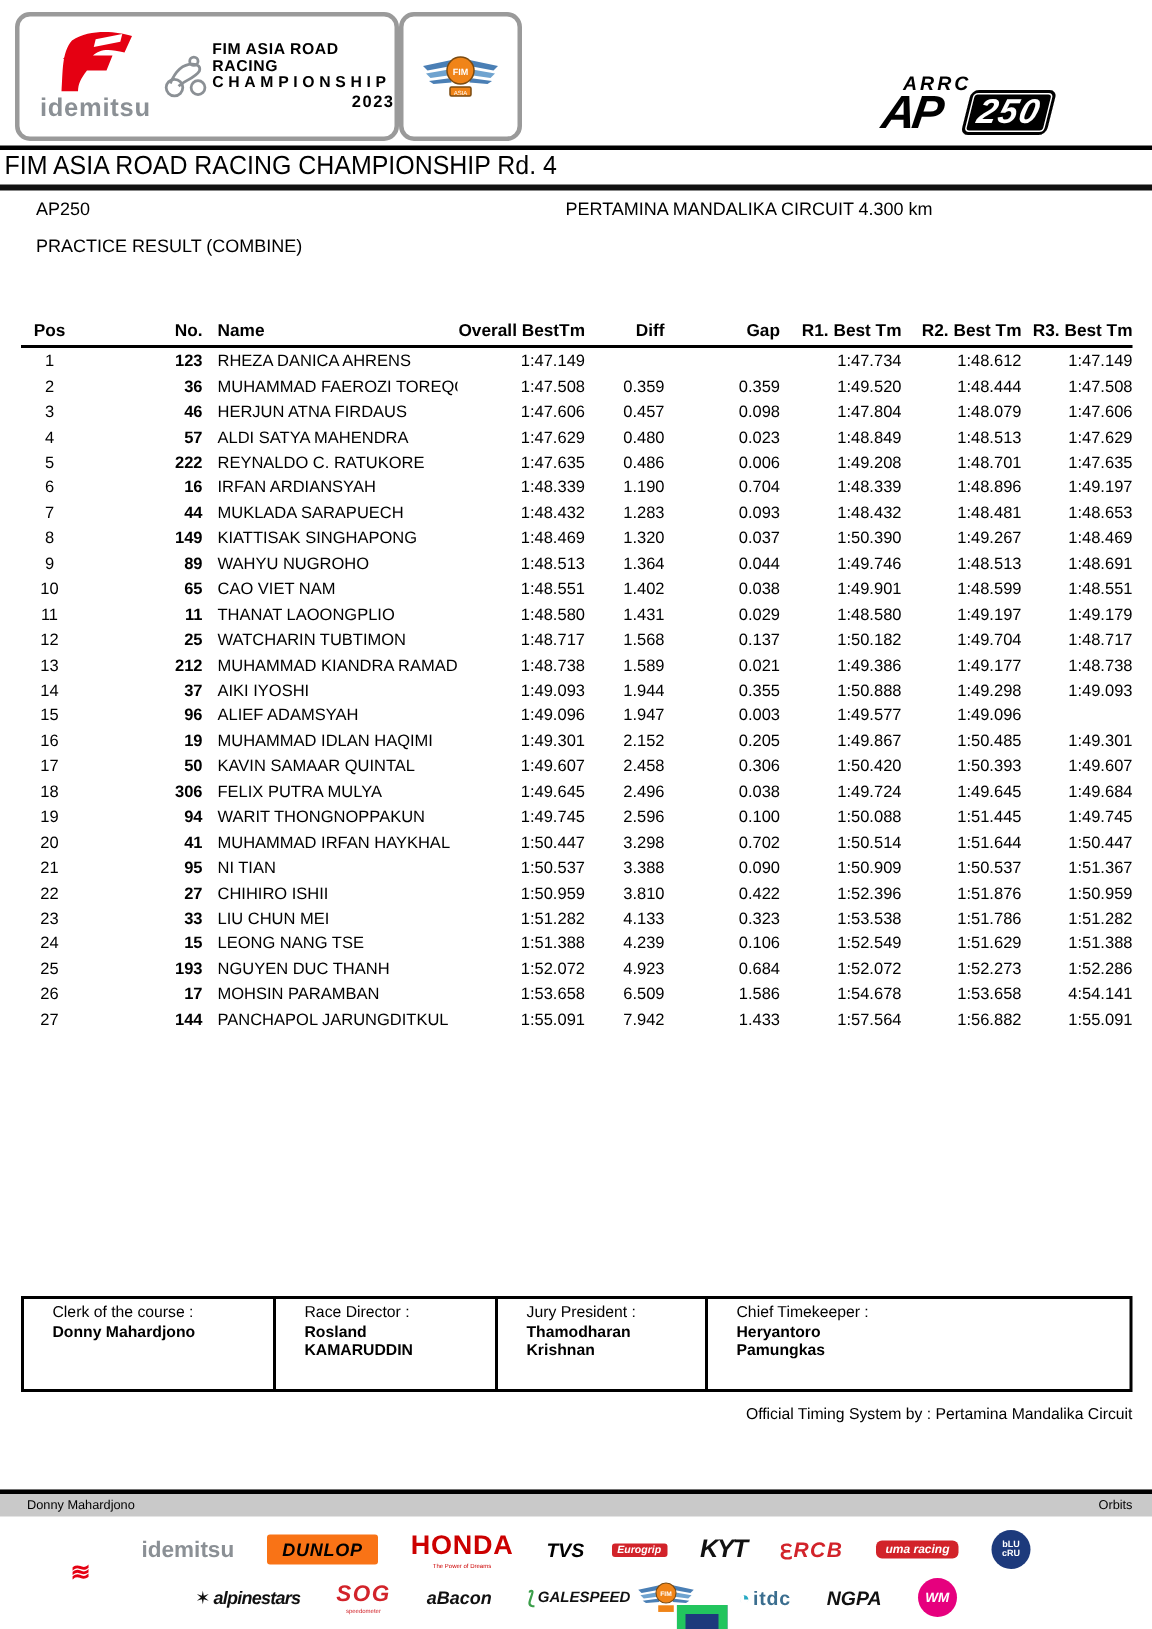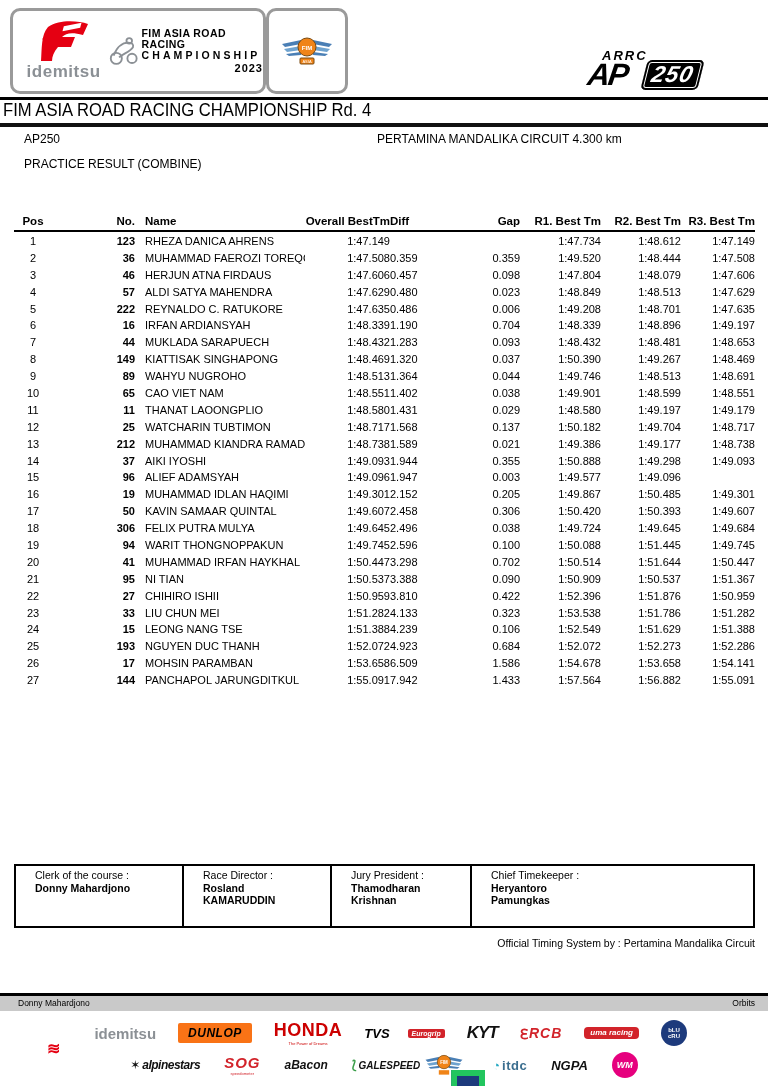--- a/index.html
+++ b/index.html
@@ -39,21 +39,21 @@
 
   
   .rtable{position:absolute;left:14px;top:214px;width:741px;}
   .trow{display:flex;height:16.9px;line-height:16.9px;font-size:11px;}
   .thead{font-size:11.5px;font-weight:bold;height:15px;line-height:15px;}
   .thead-line{height:2px;background:#000;margin-top:1px;margin-bottom:1px;}
   .c0{width:38px;text-align:center;}
   .c1{width:83px;text-align:right;font-weight:bold;}
   .c2{width:170px;text-align:left;padding-left:10px;box-sizing:border-box;white-space:nowrap;overflow:hidden;}
   .c3{width:85px;text-align:right;}
-  .c4{width:53px;text-align:left;}
+  .c4{width:53px;text-align:right;}
   .c5{width:77px;text-align:right;}
   .c6{width:81px;text-align:right;}
   .c7{width:80px;text-align:right;}
   .c8{width:74px;text-align:right;}
   .thead .c1{font-weight:bold;}
 
   
   .officials{position:absolute;left:14px;top:864px;width:741px;height:64px;display:flex;
              border:2px solid #000;box-sizing:border-box;}
   .off-cell{border-right:2px solid #000;box-sizing:border-box;padding:3px 19px;display:flex;flex-direction:column;}
@@ -469,21 +469,21 @@
         </div>
         <div class="trow">
           <span class="c0">26</span>
           <span class="c1">17</span>
           <span class="c2">MOHSIN PARAMBAN</span>
           <span class="c3">1:53.658</span>
           <span class="c4">6.509</span>
           <span class="c5">1.586</span>
           <span class="c6">1:54.678</span>
           <span class="c7">1:53.658</span>
-          <span class="c8">1:54.141</span>
+          <span class="c8">4:54.141</span>
         </div>
         <div class="trow">
           <span class="c0">27</span>
           <span class="c1">144</span>
           <span class="c2">PANCHAPOL JARUNGDITKUL</span>
           <span class="c3">1:55.091</span>
           <span class="c4">7.942</span>
           <span class="c5">1.433</span>
           <span class="c6">1:57.564</span>
           <span class="c7">1:56.882</span>

